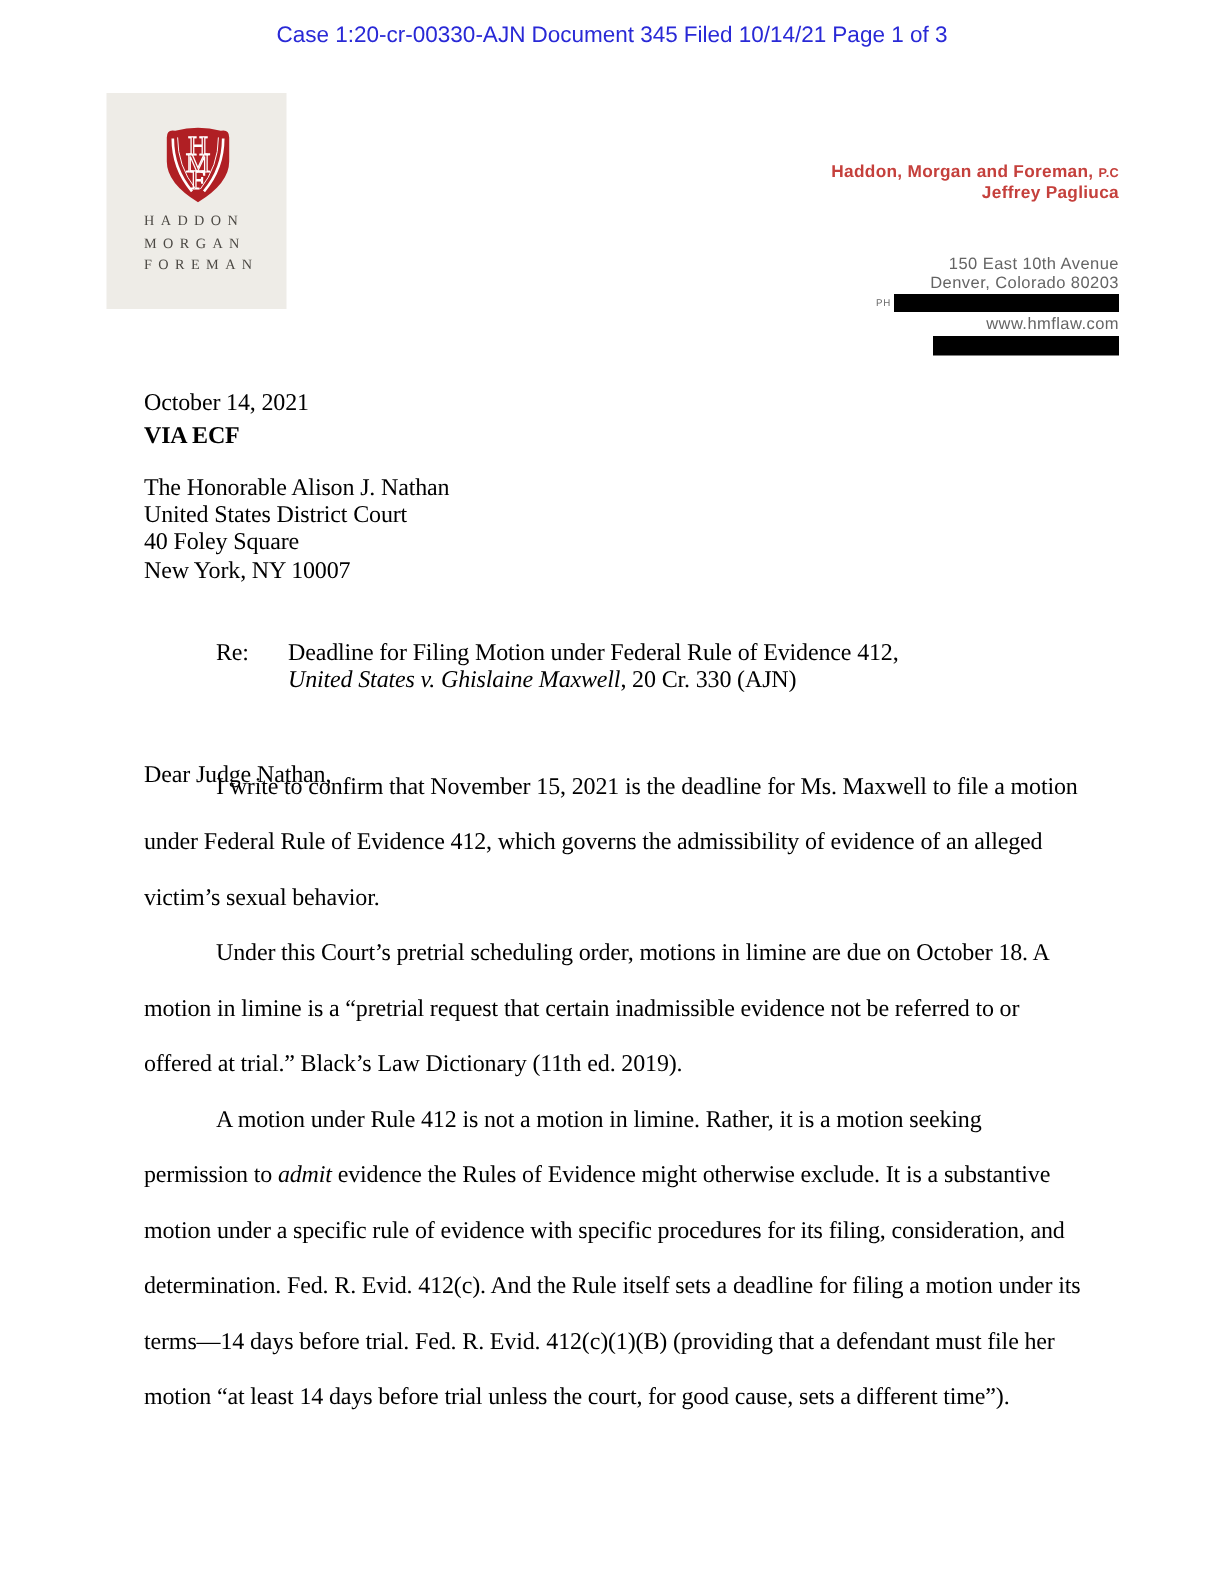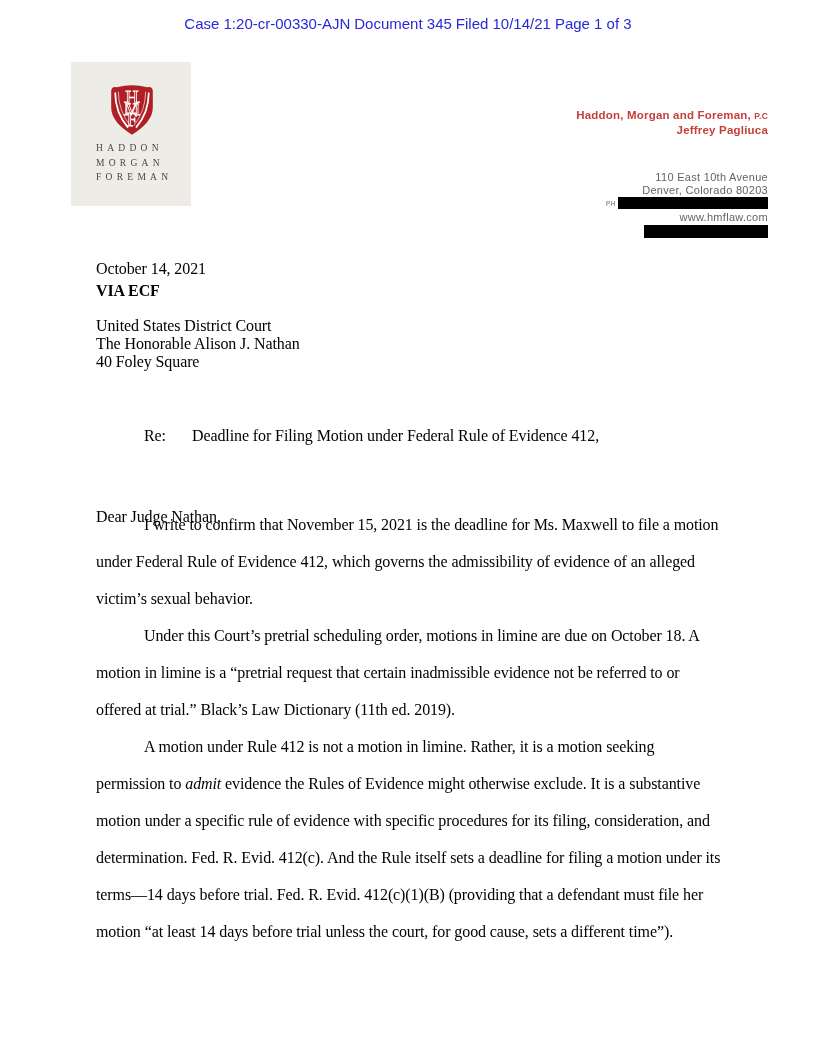--- a/index.html
+++ b/index.html
@@ -46,21 +46,21 @@
     font-size: 9.5px;
     letter-spacing: 0.45em;
     line-height: 14.5px;
     color: #4b4843;
     white-space: nowrap;
   }
 
   
   .contact {
     position: absolute;
-    right: 48px; top: 108px;
+    right: 70px; top: 108px;
     text-align: right;
     font-family: "Liberation Sans", sans-serif;
   }
   .contact .firm-line {
     font-weight: bold;
     font-size: 11.5px;
     color: #c5403c;
     line-height: 14px;
     letter-spacing: 0.2px;
   }
@@ -156,42 +156,44 @@
     <div class="logo-name">
       <div>HADDON</div>
       <div>MORGAN</div>
       <div>FOREMAN</div>
     </div>
   </div>
 
   <div class="contact">
     <div class="firm-line"><span>Haddon, Morgan and Foreman, </span><span class="firm-suffix">P.C</span></div>
     <div class="attorney">Jeffrey Pagliuca</div>
-    <div class="addr">110 East 10th Avenue</div>
+    <div class="addr">150 East 10th Avenue</div>
     <div class="addr">Denver, Colorado 80203</div>
     <div class="phone-row">
       <span class="phone-label">PH</span>
       <span class="redaction-phone"></span>
     </div>
     <div class="website">www.hmflaw.com</div>
     <div class="redaction-bottom"></div>
   </div>
 
   <div class="body-text date-line">October 14, 2021</div>
   <div class="body-text via-line">VIA ECF</div>
 
   <div class="body-text recipient">
+    <div>The Honorable Alison J. Nathan</div>
     <div>United States District Court</div>
-    <div>The Honorable Alison J. Nathan</div>
     <div>40 Foley Square</div>
+    <div>New York, NY 10007</div>
   </div>
 
   <div class="body-text re-block">
     <span class="re-label">Re:</span>
     <div>Deadline for Filing Motion under Federal Rule of Evidence 412,</div>
+    <div><span class="italic">United States v. Ghislaine Maxwell</span><span>, 20 Cr. 330 (AJN)</span></div>
   </div>
 
   <div class="body-text salutation">Dear Judge Nathan,</div>
 
   <div class="body-text paragraphs">
     <p>I write to confirm that November 15, 2021 is the deadline for Ms. Maxwell to file a motion under Federal Rule of Evidence 412, which governs the admissibility of evidence of an alleged victim’s sexual behavior.</p>
     <p>Under this Court’s pretrial scheduling order, motions in limine are due on October 18. A motion in limine is a “pretrial request that certain inadmissible evidence not be referred to or offered at trial.” Black’s Law Dictionary (11th ed. 2019).</p>
     <p><span>A motion under Rule 412 is not a motion in limine. Rather, it is a motion seeking permission to </span><span class="italic">admit</span><span> evidence the Rules of Evidence might otherwise exclude. It is a substantive motion under a specific rule of evidence with specific procedures for its filing, consideration, and determination. Fed. R. Evid. 412(c). And the Rule itself sets a deadline for filing a motion under its terms—14 days before trial. Fed. R. Evid. 412(c)(1)(B) (providing that a defendant must file her motion “at least 14 days before trial unless the court, for good cause, sets a different time”).</span></p>
   </div>
 

